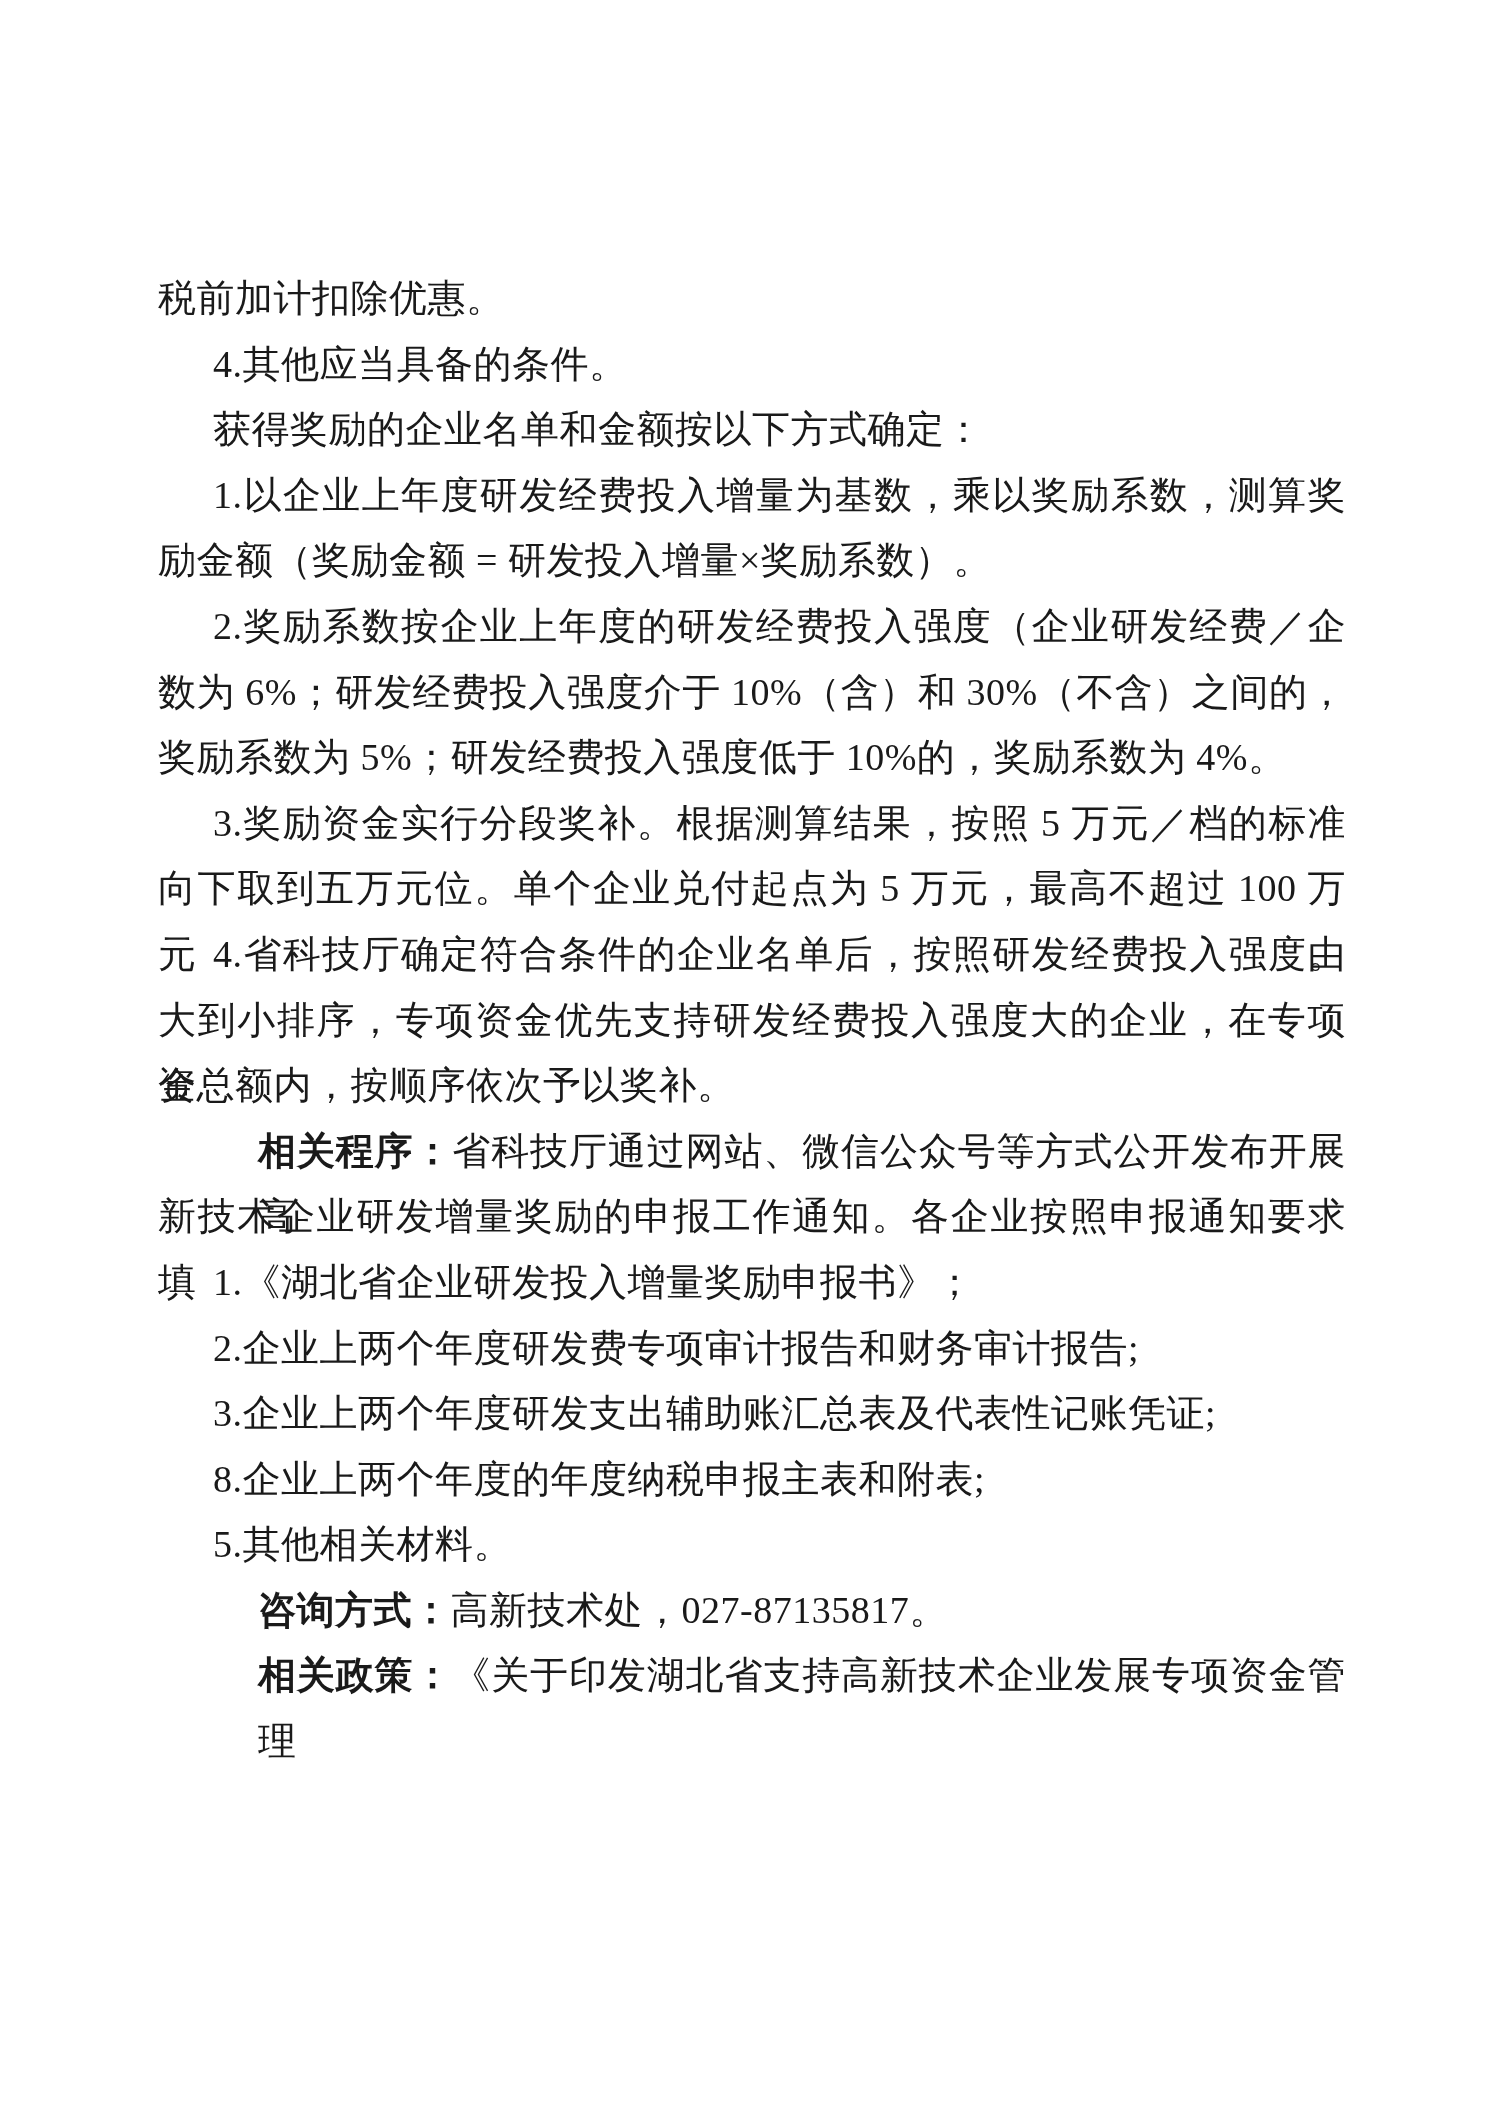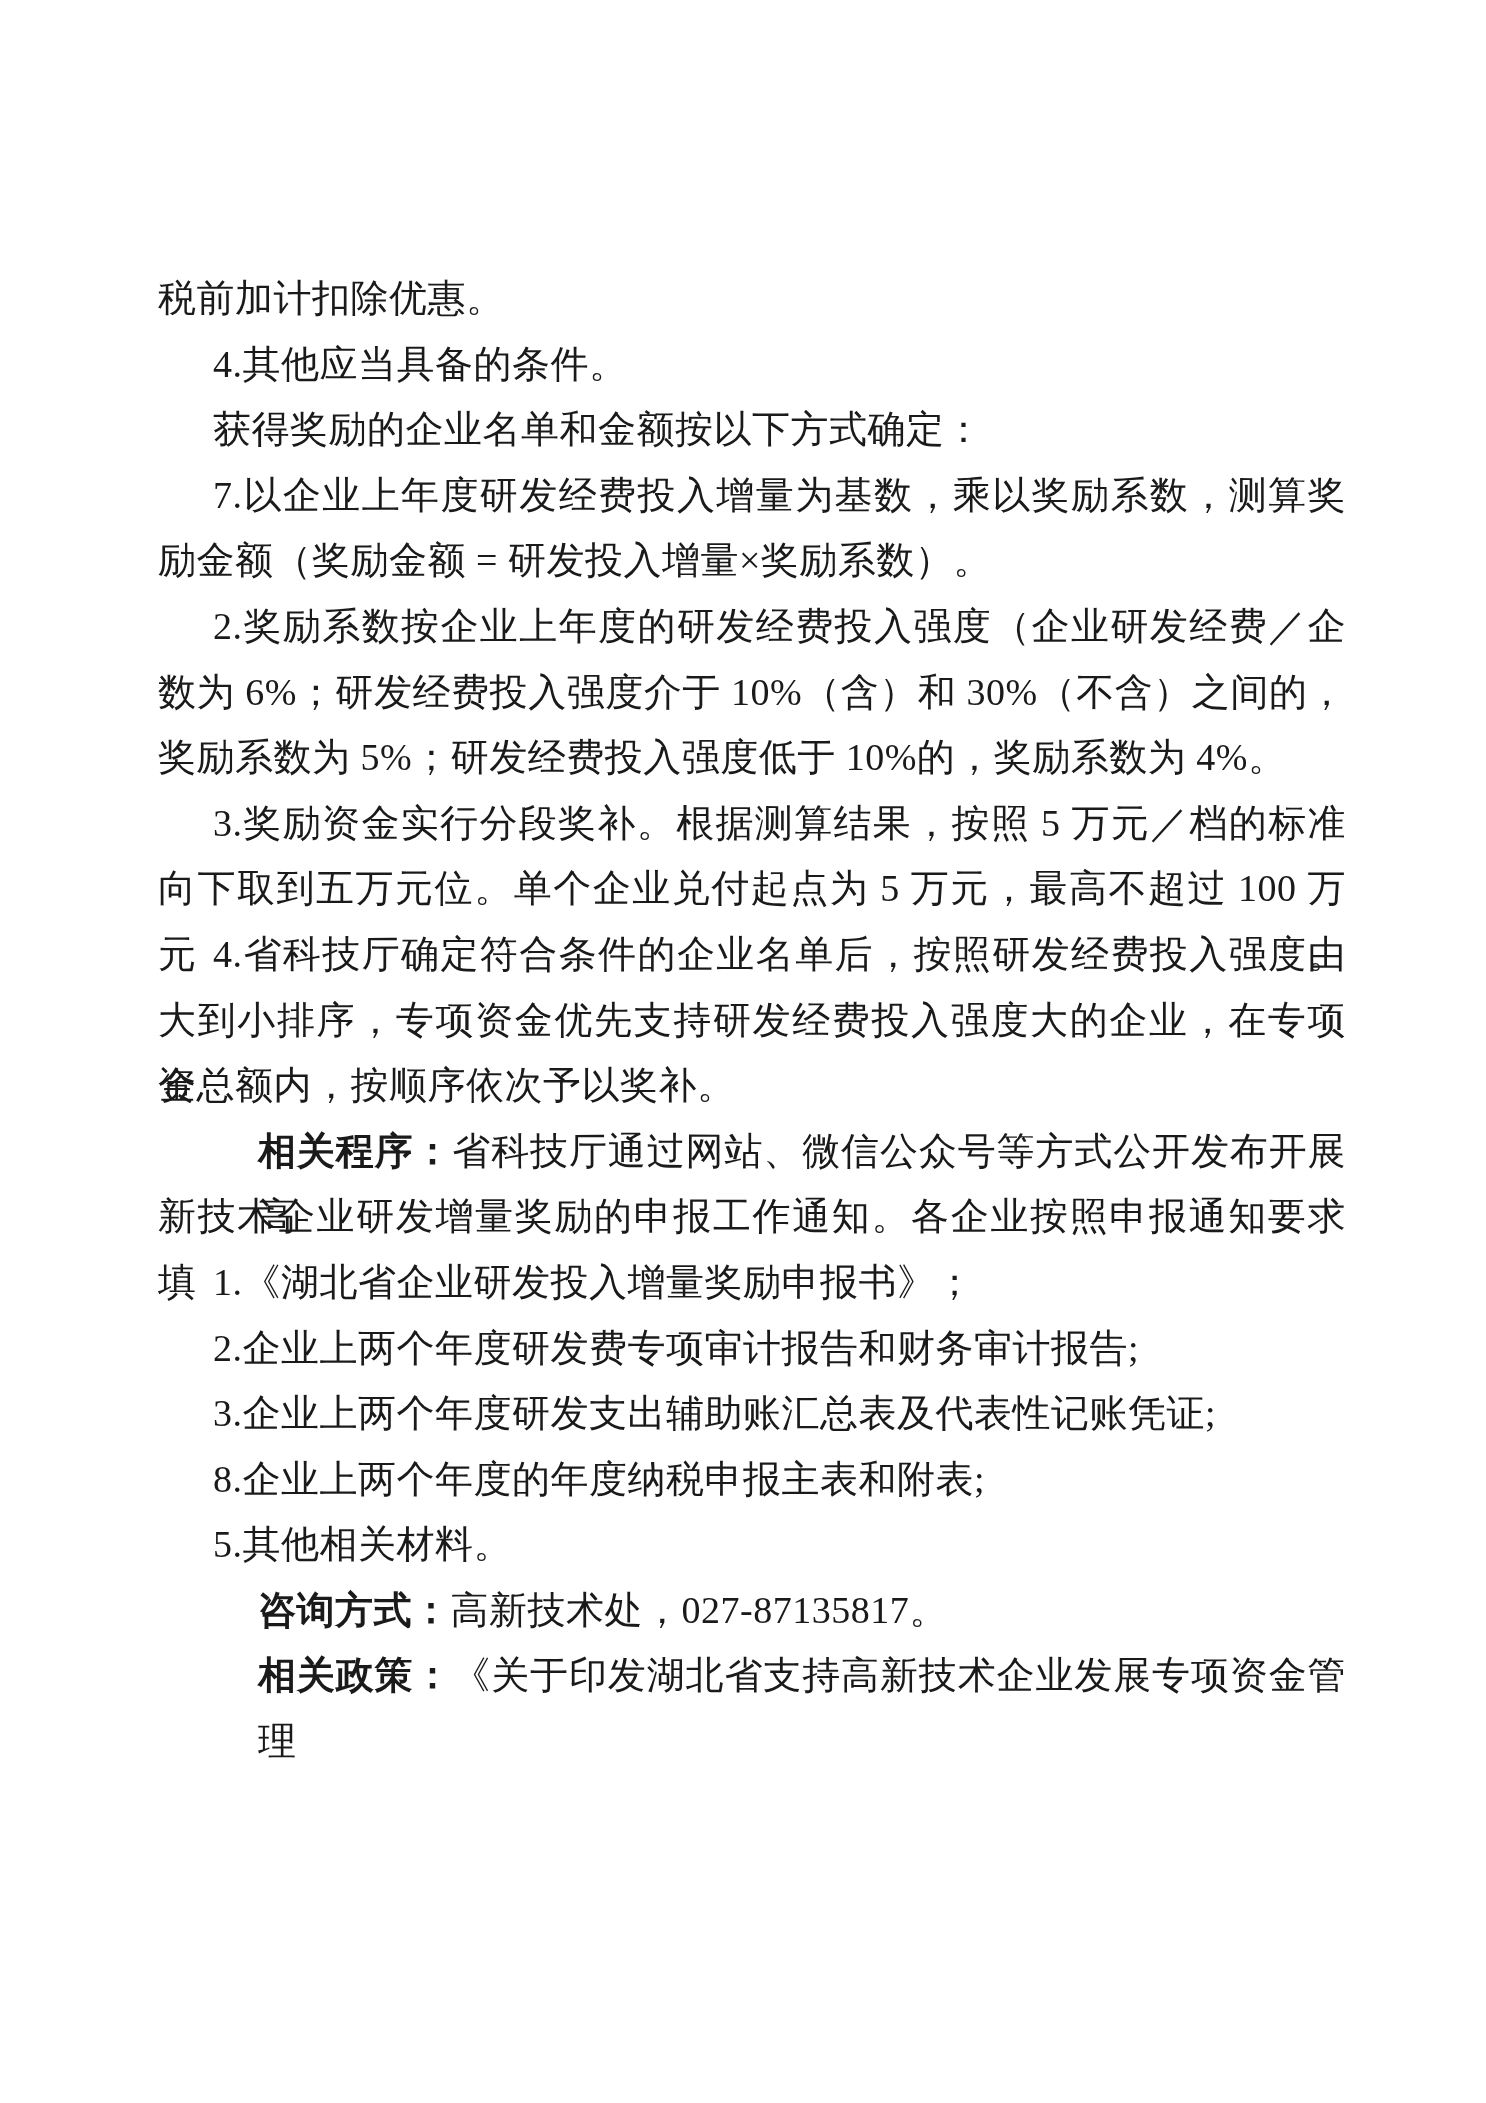--- a/index.html
+++ b/index.html
@@ -49,21 +49,21 @@
   }
 </style>
 </head>
 <body>
 
 <div class="page">
   <div class="content">
       <div class="line"><span>税前加计扣除优惠。</span></div>
       <div class="line indent"><span>4.其他应当具备的条件。</span></div>
       <div class="line indent"><span>获得奖励的企业名单和金额按以下方式确定：</span></div>
-      <div class="line indent fill"><span>7.以企业上年度研发经费投入增量为基数，乘以奖励系数，测算奖</span></div>
+      <div class="line indent fill"><span>1.以企业上年度研发经费投入增量为基数，乘以奖励系数，测算奖</span></div>
       <div class="line"><span>励金额（奖励金额 = 研发投入增量×奖励系数）。</span></div>
       <div class="line indent fill"><span>2.奖励系数按企业上年度的研发经费投入强度（企业研发经费／企</span></div>
       <div class="line fill"><span>数为 6%；研发经费投入强度介于 10%（含）和 30%（不含）之间的，</span></div>
       <div class="line"><span>奖励系数为 5%；研发经费投入强度低于 10%的，奖励系数为 4%。</span></div>
       <div class="line indent fill"><span>3.奖励资金实行分段奖补。根据测算结果，按照 5 万元／档的标准</span></div>
       <div class="line fill"><span>向下取到五万元位。单个企业兑付起点为 5 万元，最高不超过 100 万元。</span></div>
       <div class="line indent fill"><span>4.省科技厅确定符合条件的企业名单后，按照研发经费投入强度由</span></div>
       <div class="line fill"><span>大到小排序，专项资金优先支持研发经费投入强度大的企业，在专项资</span></div>
       <div class="line"><span>金总额内，按顺序依次予以奖补。</span></div>
       <div class="line indent-label fill"><span class="label">相关程序：</span><span>省科技厅通过网站、微信公众号等方式公开发布开展高</span></div>

